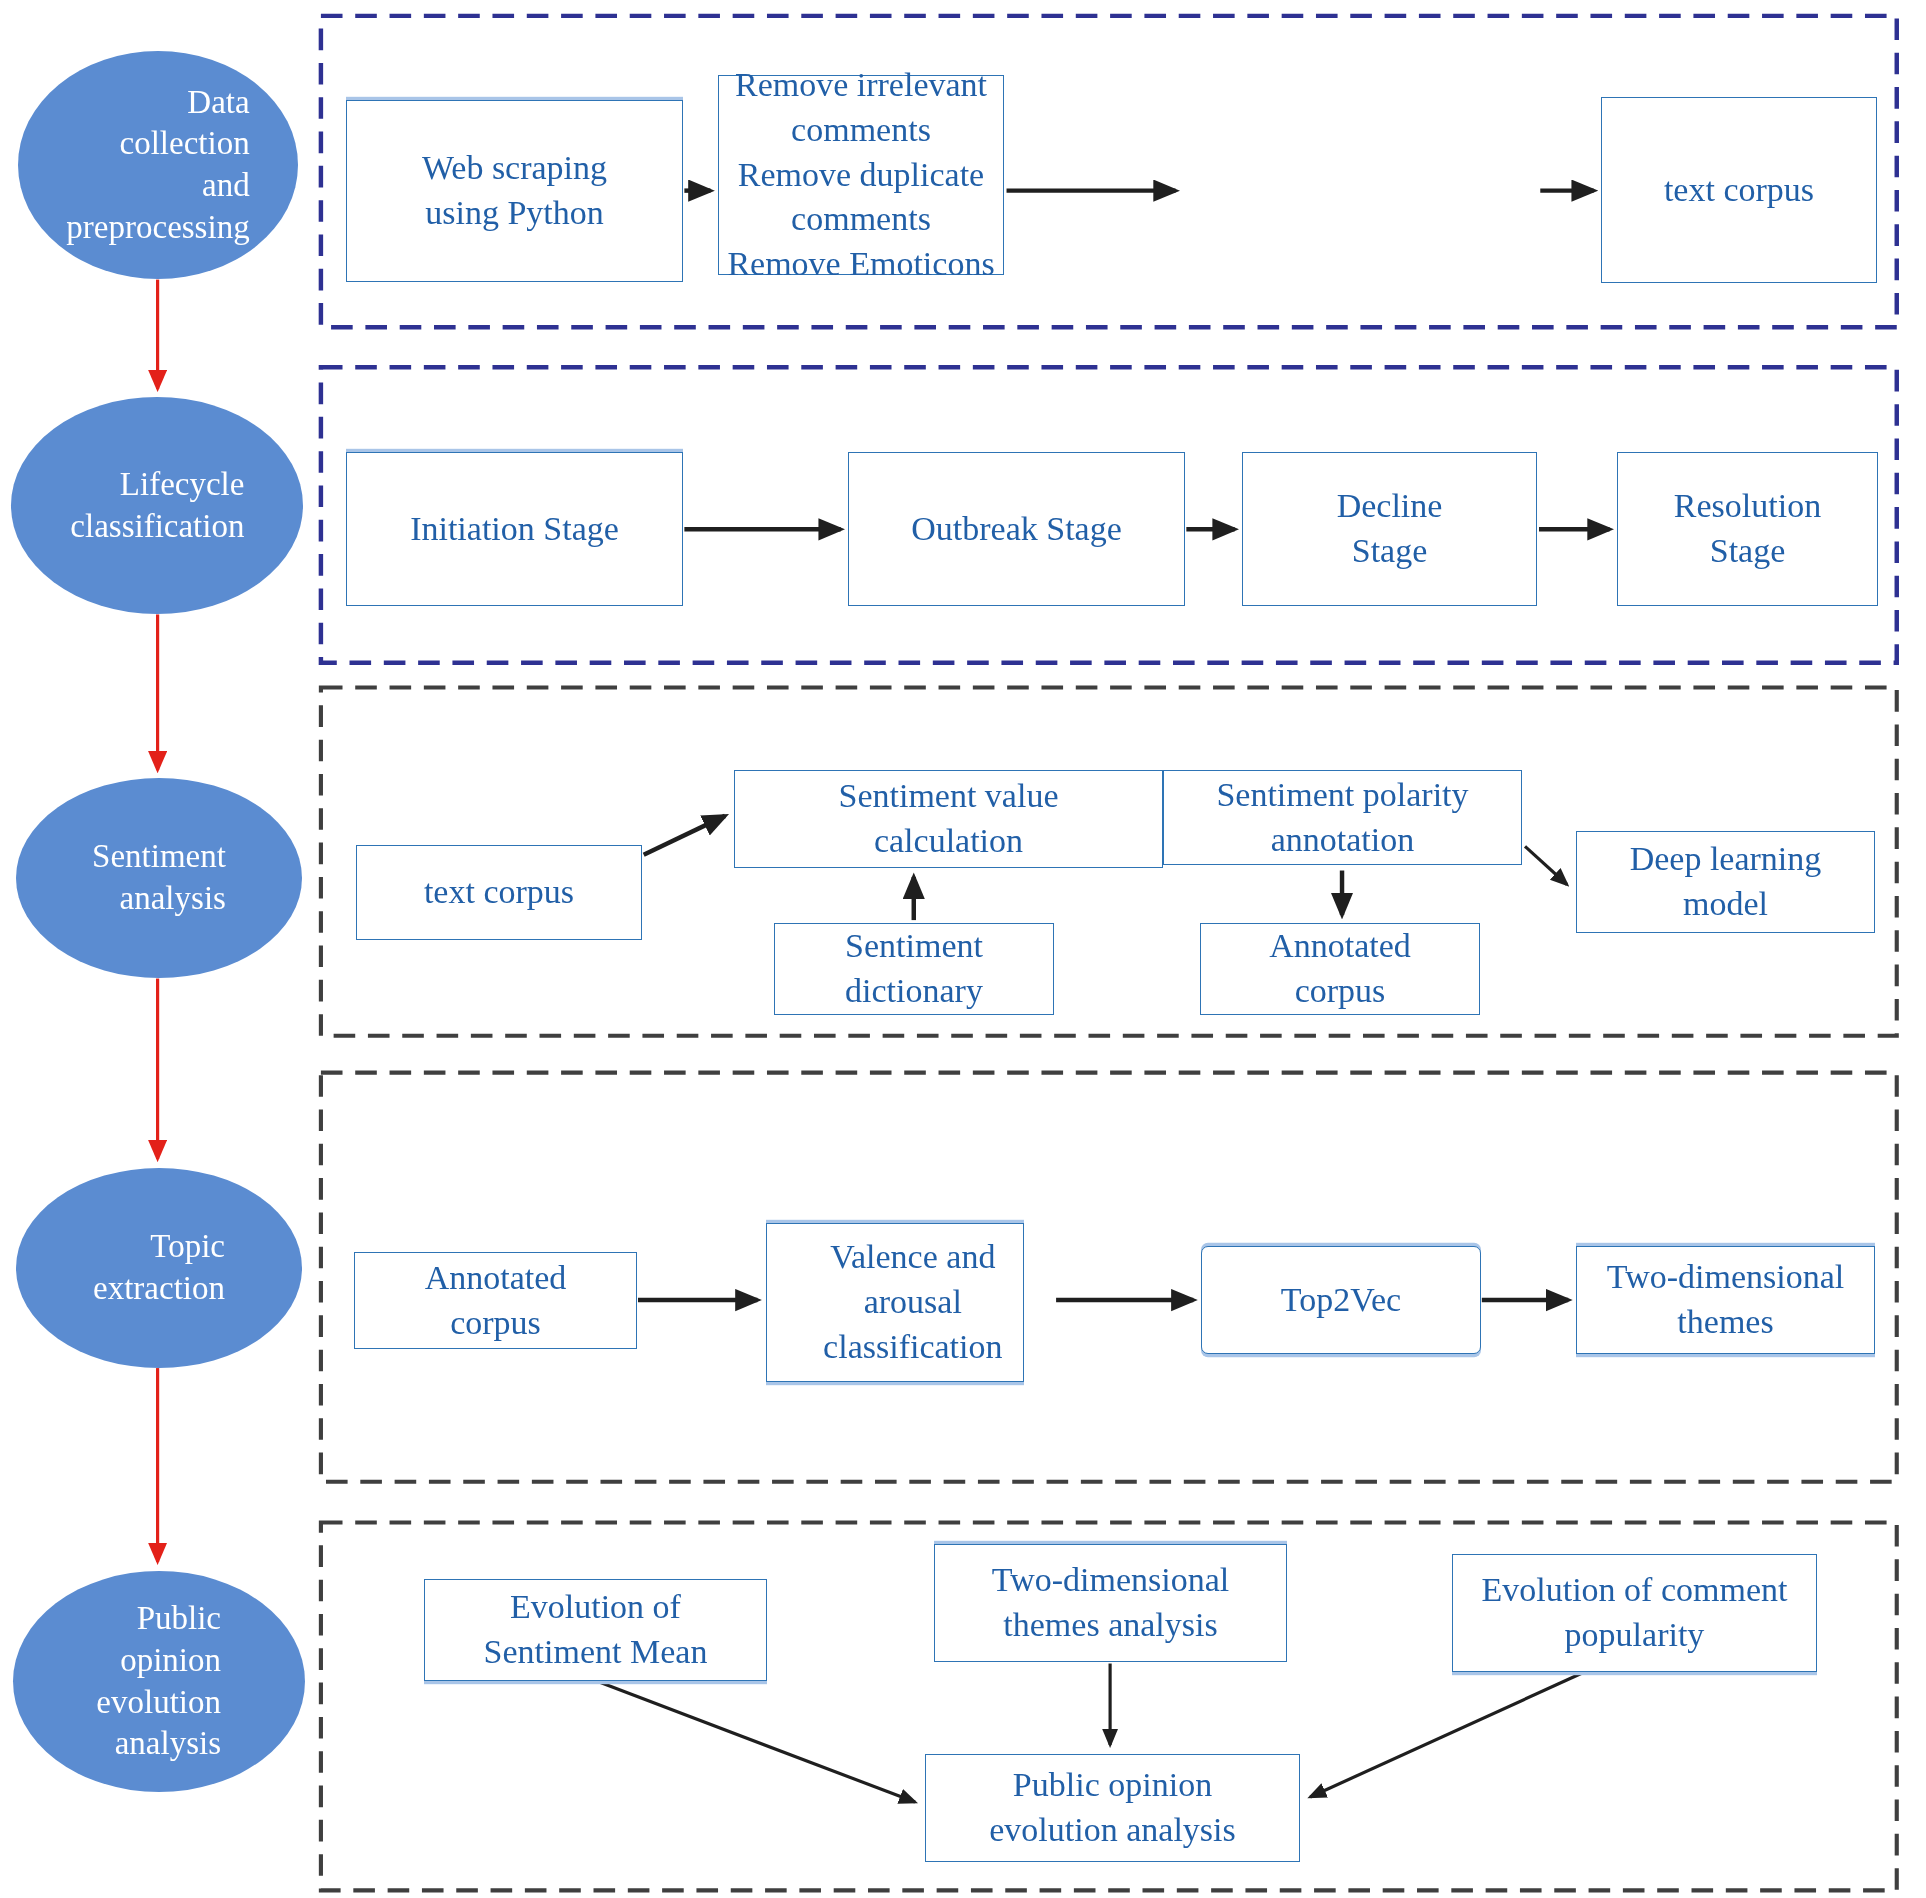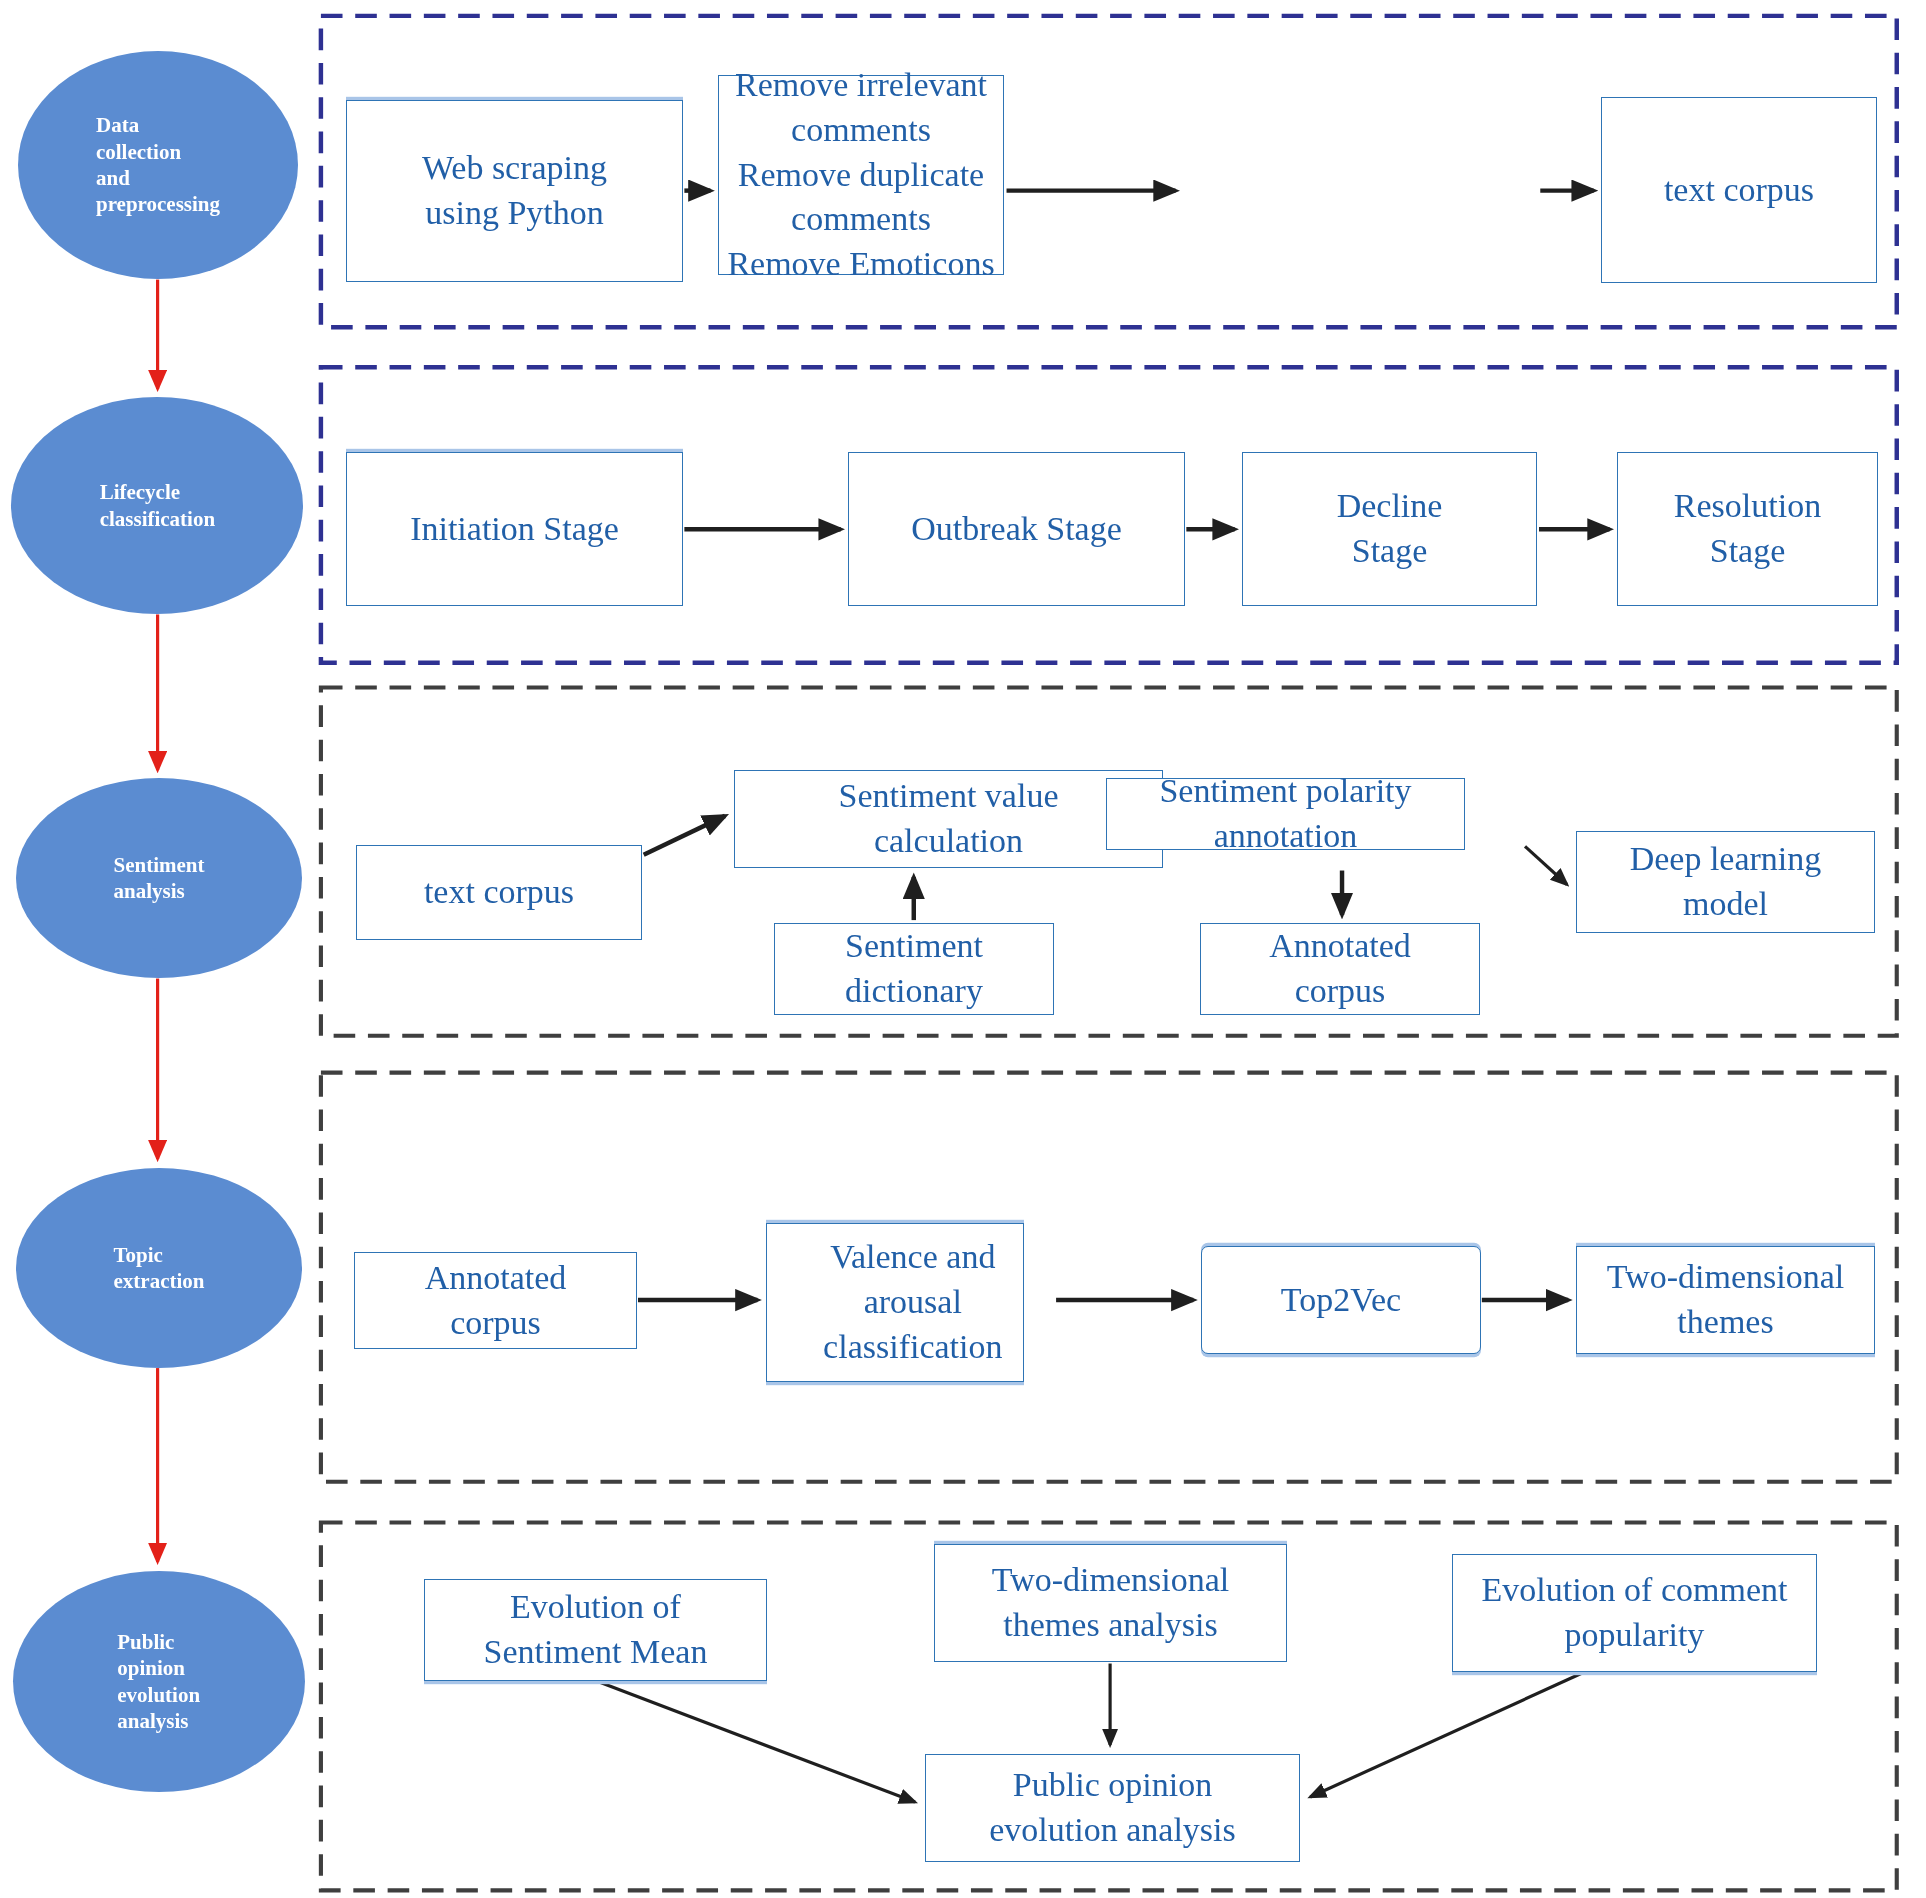--- a/index.html
+++ b/index.html
@@ -18,22 +18,22 @@
   .panel{fill:none;stroke-width:6.5;stroke-dasharray:34 20;}
   .panel.navy{stroke:var(--panel-navy);stroke-width:7;}
   .panel.dark{stroke:var(--panel-dark);}
   .arrow{stroke:var(--arrow-black);stroke-width:7;fill:none;}
   .arrow.thin{stroke-width:5;}
   .red-line{stroke:var(--arrow-red);stroke-width:5;fill:none;}
   .mk-black{fill:var(--arrow-black);}
   .mk-red{fill:var(--arrow-red);}
   .stage{
     position:absolute;border-radius:50%;background:var(--circle-fill);
-    color:var(--circle-text);font-weight:bold;font-size:21px;line-height:1.26;
-    display:flex;align-items:center;justify-content:center;text-align:left;
+    color:var(--circle-text);font-weight:normal;font-size:33px;line-height:1.26;
+    display:flex;align-items:center;justify-content:center;text-align:right;
     white-space:pre-line;
   }
   .box{
     position:absolute;background:#fff;border:1.9px solid var(--box-border);
     color:var(--box-text);font-size:34px;line-height:1.32;
     display:flex;align-items:center;justify-content:center;text-align:center;
     white-space:pre-line;box-sizing:border-box;padding:2.5px 6.4px;
   }
   .glow-t{box-shadow:0 -3.2px 0 var(--box-glow);}
   .glow-b{box-shadow:0 3.2px 0 var(--box-glow);}
@@ -115,21 +115,21 @@
   <div class="box glow-t" style="left:346px;top:452px;width:337px;height:154px;">Initiation Stage</div>
   <div class="box" style="left:848px;top:452px;width:337px;height:154px;">Outbreak Stage</div>
   <div class="box" style="left:1242px;top:452px;width:295px;height:154px;">Decline
 Stage</div>
   <div class="box" style="left:1617px;top:452px;width:261px;height:154px;text-align:center;">Resolution
 Stage</div>
 
   <div class="box" style="left:356px;top:845px;width:286px;height:95px;">text corpus</div>
   <div class="box" style="left:734px;top:770px;width:429px;height:98px;">Sentiment value
 calculation</div>
-  <div class="box" style="left:1106px;top:770px;width:359px;height:72px;margin-top:8px;">Sentiment polarity
+  <div class="box" style="left:1163px;top:770px;width:359px;height:95px;">Sentiment polarity
 annotation</div>
   <div class="box" style="left:774px;top:923px;width:280px;height:92px;">Sentiment
 dictionary</div>
   <div class="box" style="left:1200px;top:923px;width:280px;height:92px;">Annotated
 corpus</div>
   <div class="box" style="left:1576px;top:831px;width:299px;height:102px;">Deep learning
 model</div>
 
   <div class="box" style="left:354px;top:1252px;width:283px;height:97px;">Annotated
 corpus</div>

